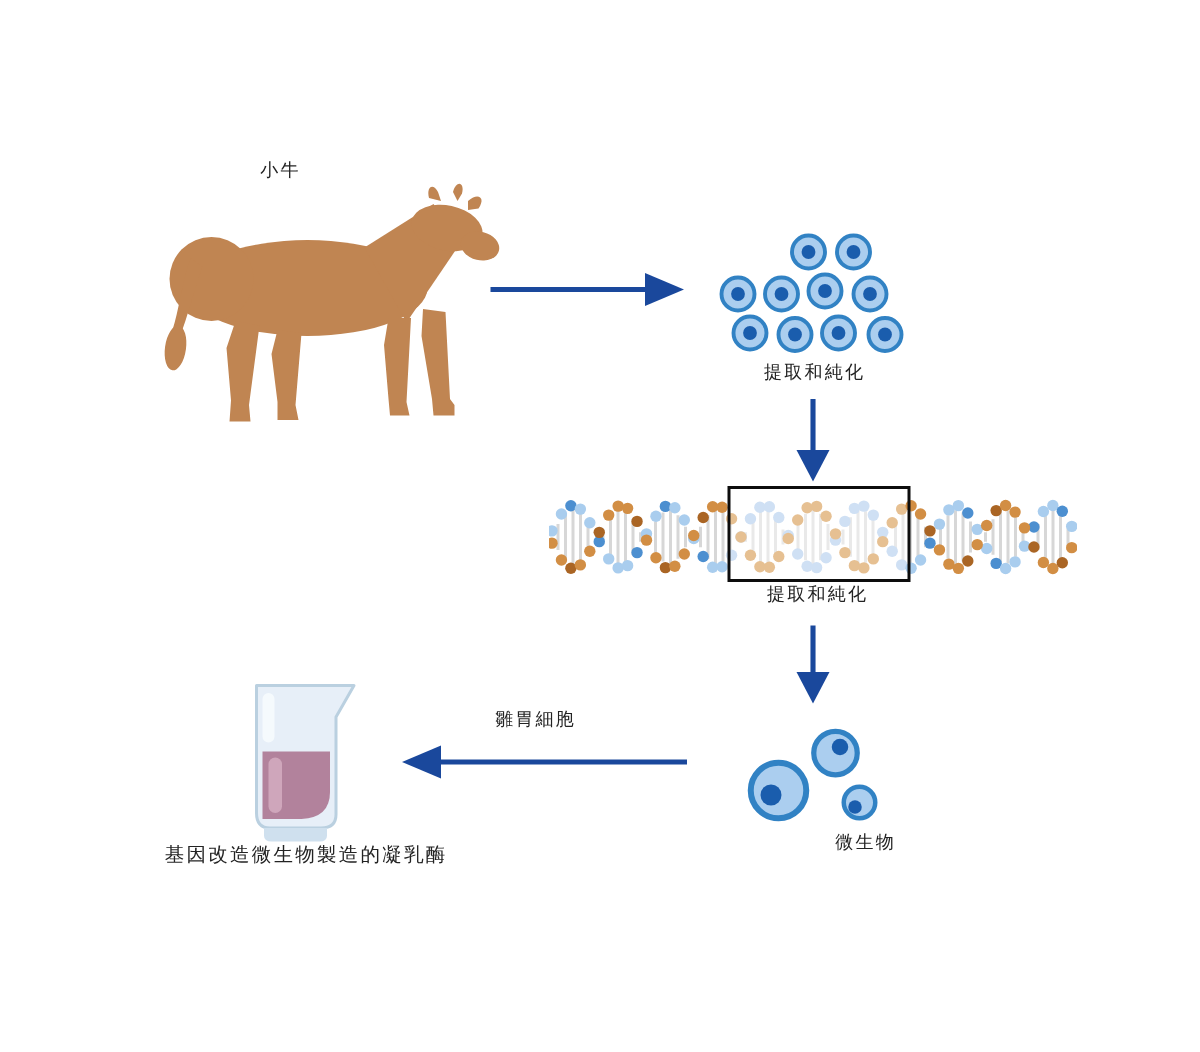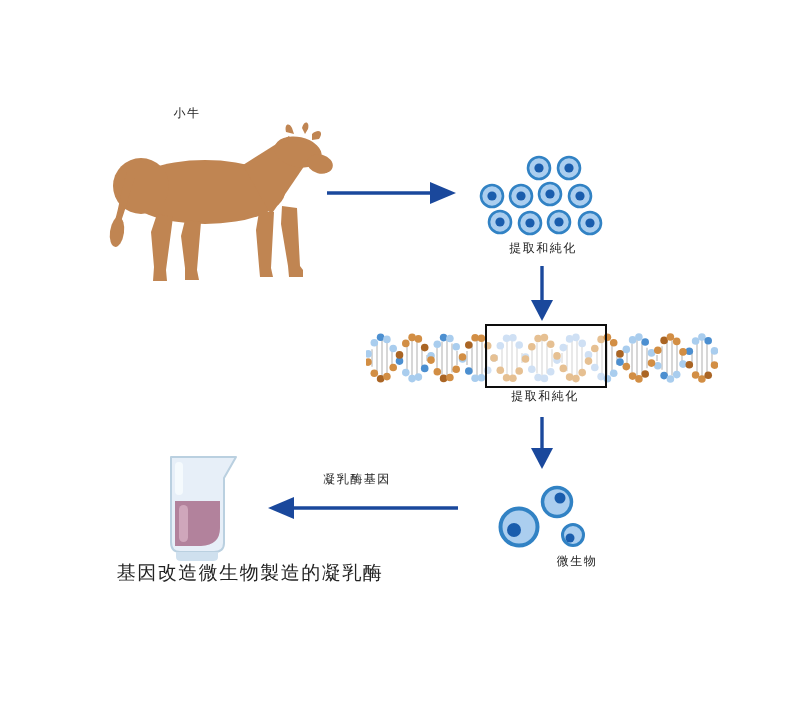--- a/index.html
+++ b/index.html
@@ -6,21 +6,21 @@
   body{
     width:800px;height:701px;background:#ffffff;position:relative;overflow:hidden;
     font-family:"Liberation Sans", sans-serif;
   }
   .canvas{position:absolute;inset:0;background:#ffffff;}
   .abs{position:absolute;}
   .label{
     position:absolute;transform:translateX(-50%);white-space:nowrap;
     color:var(--text,#232323);font-size:12px;letter-spacing:1.5px;line-height:1.2;
   }
-  .product-label{font-size:19px;margin-left:46px;}
+  .product-label{font-size:13px;}
   
   .astroke{stroke:var(--arrow);stroke-width:3.4;fill:none;}
   .afill{fill:var(--arrow);}
   
   .cow-part{fill:var(--cow);}
   .cow-notch{fill:#ffffff;}
   
   .mb{fill:var(--cell-fill);stroke:var(--cell-border);}
   .mb-lg{stroke-width:4;}
   .mb-md{stroke-width:3.5;}
@@ -280,21 +280,21 @@
   <svg class="abs" style="left:492px;top:476px" width="106" height="80" viewBox="0 0 106 80">
     <circle class="mb mb-lg" cx="27" cy="51" r="18.5"></circle>
     <circle class="mn" cx="22" cy="54" r="7"></circle>
     <circle class="mb mb-md" cx="65" cy="26" r="14.5"></circle>
     <circle class="mn" cx="68" cy="22" r="5.5"></circle>
     <circle class="mb mb-sm" cx="81" cy="59" r="10.5"></circle>
     <circle class="mn" cx="78" cy="62" r="4.5"></circle>
   </svg>
   <div class="label" style="left:577px;top:554px">微生物</div>
 
-  <div class="label" style="left:357px;top:472px">凝乳酶基因</div>
+  <div class="label" style="left:357px;top:472px">雛胃細胞</div>
   <svg class="abs" style="left:262px;top:494px" width="200" height="28">
     <line class="astroke" x1="196" y1="14" x2="30" y2="14"></line>
     <polygon class="afill" points="32,3 32,25 6,14"></polygon>
   </svg>
 
   <svg class="abs" style="left:158px;top:452px" width="86" height="114" viewBox="0 0 86 114">
     <path class="glass" d="M13,5 L78,5 L66,26 L66,91 Q66,100 56,100 L22,100 Q13,100 13,90 Z"></path>
     <path class="liquid" d="M17,49 L62,49 L62,76 Q62,93 43,94 L17,94 Z"></path>
     <rect class="liq-hl" x="21" y="53" width="9" height="37" rx="4.5"></rect>
     <rect class="glass-hl" x="17" y="10" width="8" height="33" rx="4"></rect>

